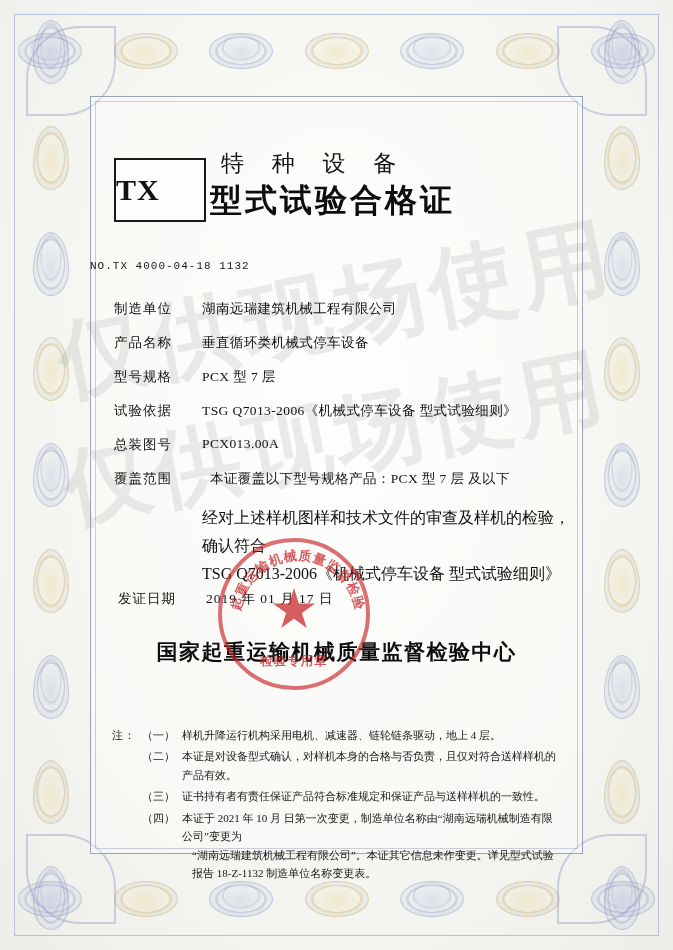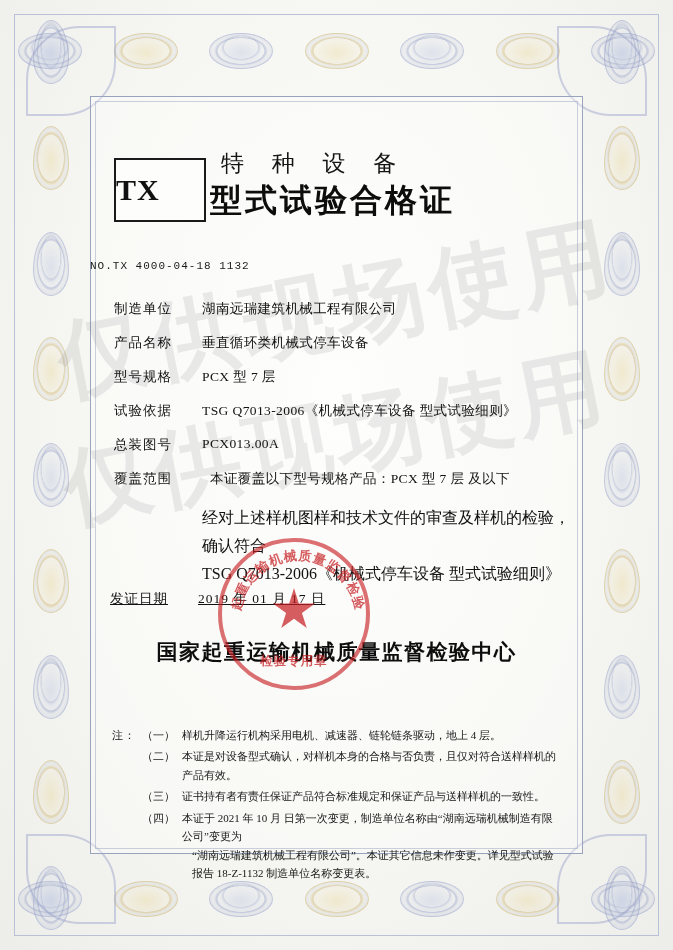--- a/index.html
+++ b/index.html
@@ -218,27 +218,26 @@
     left: 112px;
     right: 9px;
     font-size: 16px;
     line-height: 1.75;
     color: #121212;
   }
 
   .issue-row {
     position: absolute;
     top: 494px;
-    left: 20px;
+    left: 28px;
     right: 24px;
     display: flex;
     align-items: flex-start;
     font-size: 13.5px;
     color: #121212;
-    text-decoration: underline;
   }
   .issue-row .field-label { width: 88px; flex: 0 0 88px; }
   .issue-date { letter-spacing: 1px; }
 
   .org-name {
     position: absolute;
     top: 542px;
     left: 0;
     right: 0;
     text-align: center;

